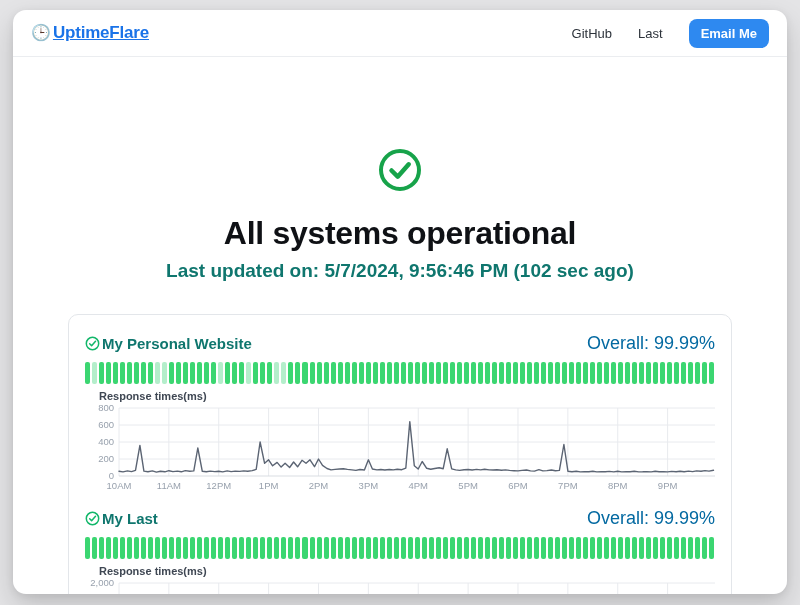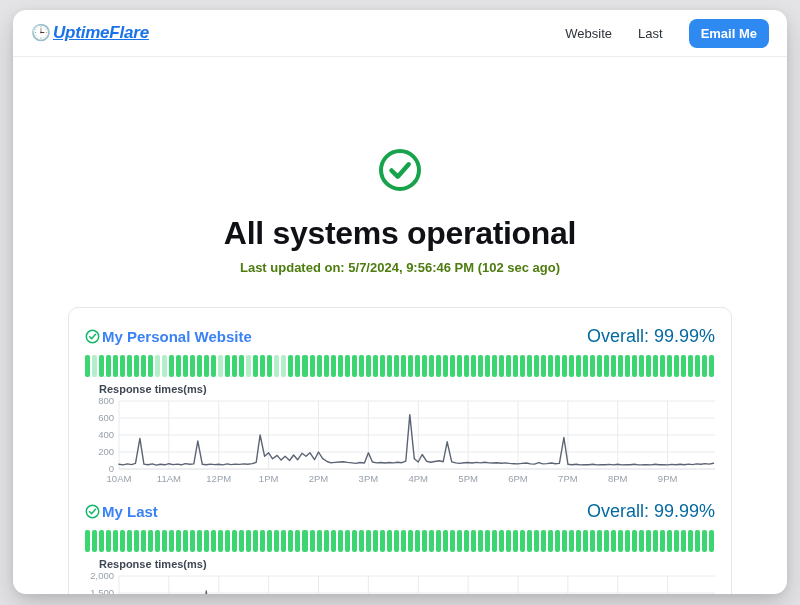--- a/index.html
+++ b/index.html
@@ -15,66 +15,66 @@
     box-shadow:0 12px 28px rgba(0,0,0,.16),0 2px 8px rgba(0,0,0,.08);
   }
   
   .hdr{
     height:47px;display:flex;align-items:center;justify-content:space-between;
     padding:0 18px;border-bottom:1px solid #ebedf0;box-sizing:border-box;
   }
   .logo{display:flex;align-items:center;gap:2px;cursor:pointer;text-decoration:none;}
   .logo .clock{font-size:16px;line-height:1;}
   .logo .logo-text{
-    font-size:17px;font-weight:700;color:#1a73e8;text-decoration:underline;letter-spacing:-.2px;font-style:italic;
+    font-size:17px;font-weight:700;color:#1a73e8;text-decoration:underline;letter-spacing:-.2px;
   }
   .nav{display:flex;align-items:center;gap:26px;}
   .nav-link{font-size:13px;color:#2d333b;font-weight:500;cursor:pointer;}
   .email-btn{
     background:#2e89f0;color:#fff;font-size:13px;font-weight:600;
     border:none;border-radius:8px;padding:7px 12px;cursor:pointer;
   }
   
   .hero{text-align:center;padding-top:90px;}
   .hero-icon{display:inline-block;}
   .hero h1{
     margin:18px 9px 8px;font-size:32px;font-weight:700;color:#0f1115;letter-spacing:-.3px;
   }
-  .hero .sub{font-size:13px;font-weight:600;color:#4d7c0f;}
+  .hero .sub{font-size:19px;font-weight:600;color:#0f766e;}
   
   .card{
     width:664px;margin:32px auto 0;background:#fff;
     border:1px solid #e3e6ea;border-radius:10px;
     padding:18px 16px;box-sizing:border-box;
   }
   .mon{margin-bottom:2px;}
   .mon + .mon{margin-top:16px;}
   .mon-head{display:flex;align-items:center;justify-content:space-between;margin-bottom:8px;}
   .mon-title{display:flex;align-items:center;gap:2px;}
-  .mon-title .nm{font-size:15px;font-weight:700;color:#3b82f6;text-align:center;}
+  .mon-title .nm{font-size:15px;font-weight:700;color:#0f766e;text-align:center;}
   .overall{font-size:18px;font-weight:400;color:#0369a1;}
   .bars{display:flex;gap:2px;height:22px;margin-bottom:4px;}
   .bars .bar{flex:1;border-radius:2px;background:#3bd671;}
   .bars .bar.light{background:#b4eecb;}
   .chart-title{font-size:11px;font-weight:600;color:#3f4753;margin:6px 0 0 2px;padding-left:12px;}
   .chart{display:block;}
   .chart text{font-family:"Liberation Sans","DejaVu Sans",sans-serif;font-size:9.5px;fill:#98a1ad;}
 </style>
 </head>
 <body>
 
 <div class="window">
 
   <div class="hdr">
     <a class="logo">
       <span class="clock">🕒</span>
       <span class="logo-text">UptimeFlare</span>
     </a>
     <div class="nav">
-      <span class="nav-link">Website</span>
+      <span class="nav-link">GitHub</span>
       <span class="nav-link">Last</span>
       <button class="email-btn">Email Me</button>
     </div>
   </div>
 
   <div class="hero">
     <span class="hero-icon">
       <svg width="46" height="46" viewBox="0 0 46 46">
         <circle cx="23" cy="23" r="19" fill="none" stroke="#17a34a" stroke-width="4"></circle>
         <path d="M14.5 23.5 l6.2 6.2 l11 -12.4" fill="none" stroke="#17a34a" stroke-width="4.5" stroke-linecap="round" stroke-linejoin="round"></path>

